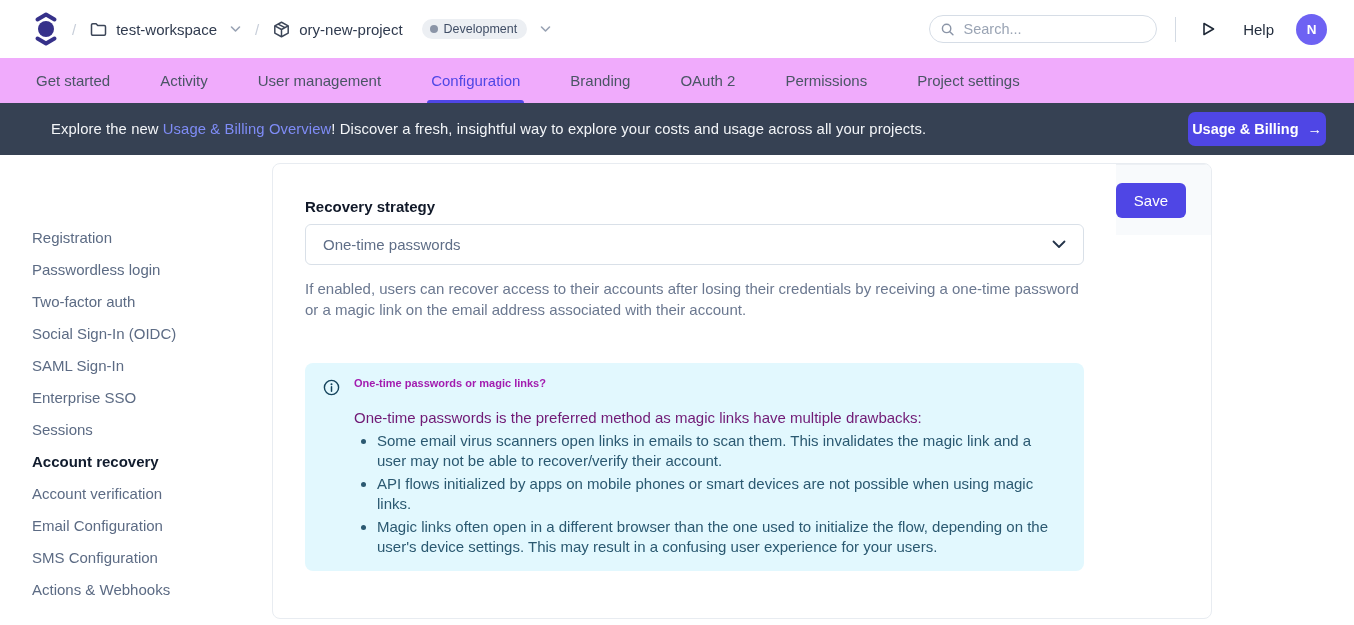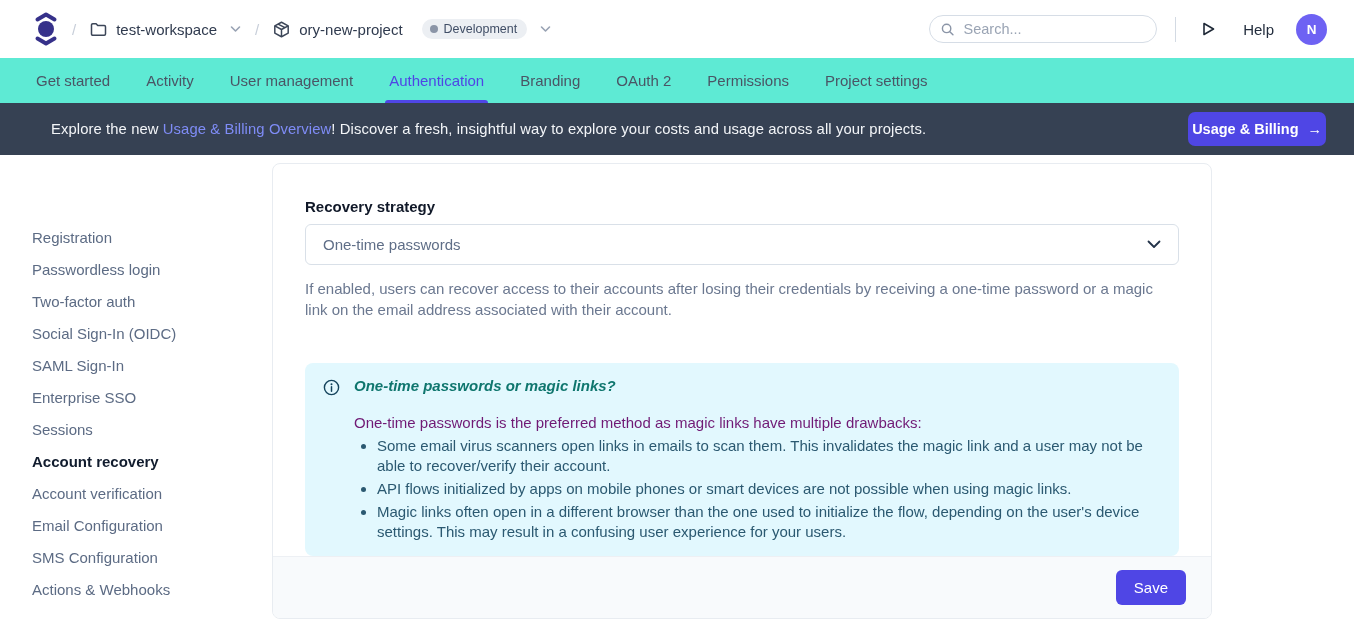--- a/index.html
+++ b/index.html
@@ -22,53 +22,53 @@
   .search-box input { border:none; outline:none; font-size:14.5px; color:#333f52; width:100%;
     font-family:"Liberation Sans", sans-serif; background:transparent; }
   .search-box input::placeholder { color:#9aa4b4; }
   .vdiv { width:1px; height:25px; background:#d3dae3; margin:0 25px 0 18px; }
   .play-btn { display:flex; align-items:center; cursor:pointer; margin-right:27px; }
   .help-link { font-size:15px; color:#242e3e; cursor:pointer; margin-right:22px; }
   .avatar { width:31px; height:31px; border-radius:50%; background:#6e62f3; color:#fff;
     font-size:13.5px; font-weight:700; display:flex; align-items:center; justify-content:center; cursor:pointer; }
 
   
-  .tabs { height:45px; display:flex; align-items:stretch; padding-left:36px; gap:36px; background:#5eead4; }
+  .tabs { height:45px; display:flex; align-items:stretch; padding-left:36px; gap:50px; background:#f0abfc; }
   .tab { display:flex; align-items:center; font-size:15px; color:#4a5565; cursor:pointer; position:relative; white-space:nowrap; }
   .tab.active { color:#4f46e5; }
   .tab.active::after { content:""; position:absolute; left:-4px; right:-4px; bottom:0; height:3px;
     background:#4f46e5; border-radius:3px 3px 0 0; }
 
   
   .banner { height:52px; background:#364153; display:flex; align-items:center; padding:0 28px 0 40px; }
   .banner-text { font-size:14.8px; font-weight:500; color:#f3f5f8; letter-spacing:.1px;margin-left:11px; }
   .banner-link { color:#7f8cf6; cursor:pointer; text-decoration:none; }
   .banner-btn { margin-left:auto; background:#4f46e5; color:#fff; border:none; border-radius:7px;
     font-family:"Liberation Sans", sans-serif; font-size:14.5px; font-weight:700; padding:9px 4px;
     display:flex; align-items:center; gap:9px; cursor:pointer; }
 
   
   .content { display:flex; align-items:flex-start; padding-top:8px; }
   .sidebar { width:272px; flex:none; padding:58px 0 0 32px; }
   .side-item { height:32px; display:flex; align-items:center; font-size:15px; color:#5c6b84; cursor:pointer; white-space:nowrap; }
   .side-item.active { color:#111c2e; font-weight:600; }
 
   .card { flex:1; margin-right:142px; height:456px; background:#fff; border:1px solid #e8ecf1;
-    border-radius:8px; display:flex; flex-direction:column; overflow:hidden; }
+    border-radius:8px; display:flex; flex-direction:row; overflow:hidden; }
   .card-body { padding:34px 32px 0 32px; }
   .field-label { font-size:15px; font-weight:700; color:#101828; }
   .select { margin-top:9px; height:41px; border:1px solid #d9e0e8; border-radius:6px; display:flex;
     align-items:center; padding:0 17px; font-size:15px; color:#5f6e87; cursor:pointer; background:#fff;
     justify-content:space-between; }
   .help-text { margin-top:14px; font-size:15px; line-height:1.38; color:#6b7890; max-width:1120px; }
 
   .info-box { margin-top:43px; background:#e2f8fe; border-radius:8px; padding:14px 20px 14px 18px;
     display:flex; gap:14px; }
   .info-icon-col { flex:none; padding-top:2px; }
-  .info-title { font-size:15px; font-weight:700; color:#0f766e;font-style:italic; }
+  .info-title { font-size:11px; font-weight:700; color:#a21caf; }
   .info-body { font-size:15px; color:#701a75; line-height:1.33; margin-top:19px; }
   .info-list { margin:1px 0 0 0; padding-left:23px; font-size:15px; color:#2b5971; line-height:1.33; }
   .info-list li { margin-top:3px; }
 
   .card-spacer { flex:1; }
   .card-footer { height:71px; background:#f8fafc; border-top:1px solid #edf0f4; display:flex;
     align-items:center; justify-content:flex-end; padding-right:25px; }
   .save-btn { background:#4f46e5; color:#fff; border:none; border-radius:6px; font-family:"Liberation Sans", sans-serif;
     font-size:15px; font-weight:400; padding:9px 18px; cursor:pointer; }
 </style>
@@ -131,21 +131,21 @@
     <div class="avatar">
       <span>N</span>
     </div>
   </div>
 </div>
 
 <div class="tabs">
   <div class="tab">Get started</div>
   <div class="tab">Activity</div>
   <div class="tab">User management</div>
-  <div class="tab active">Authentication</div>
+  <div class="tab active">Configuration</div>
   <div class="tab">Branding</div>
   <div class="tab">OAuth 2</div>
   <div class="tab">Permissions</div>
   <div class="tab">Project settings</div>
 </div>
 
 <div class="banner">
   <div class="banner-text">
     <span>Explore the new </span><span class="banner-link">Usage &amp; Billing Overview</span><span>! Discover a fresh, insightful way to explore your costs and usage across all your projects.</span>
   </div>

